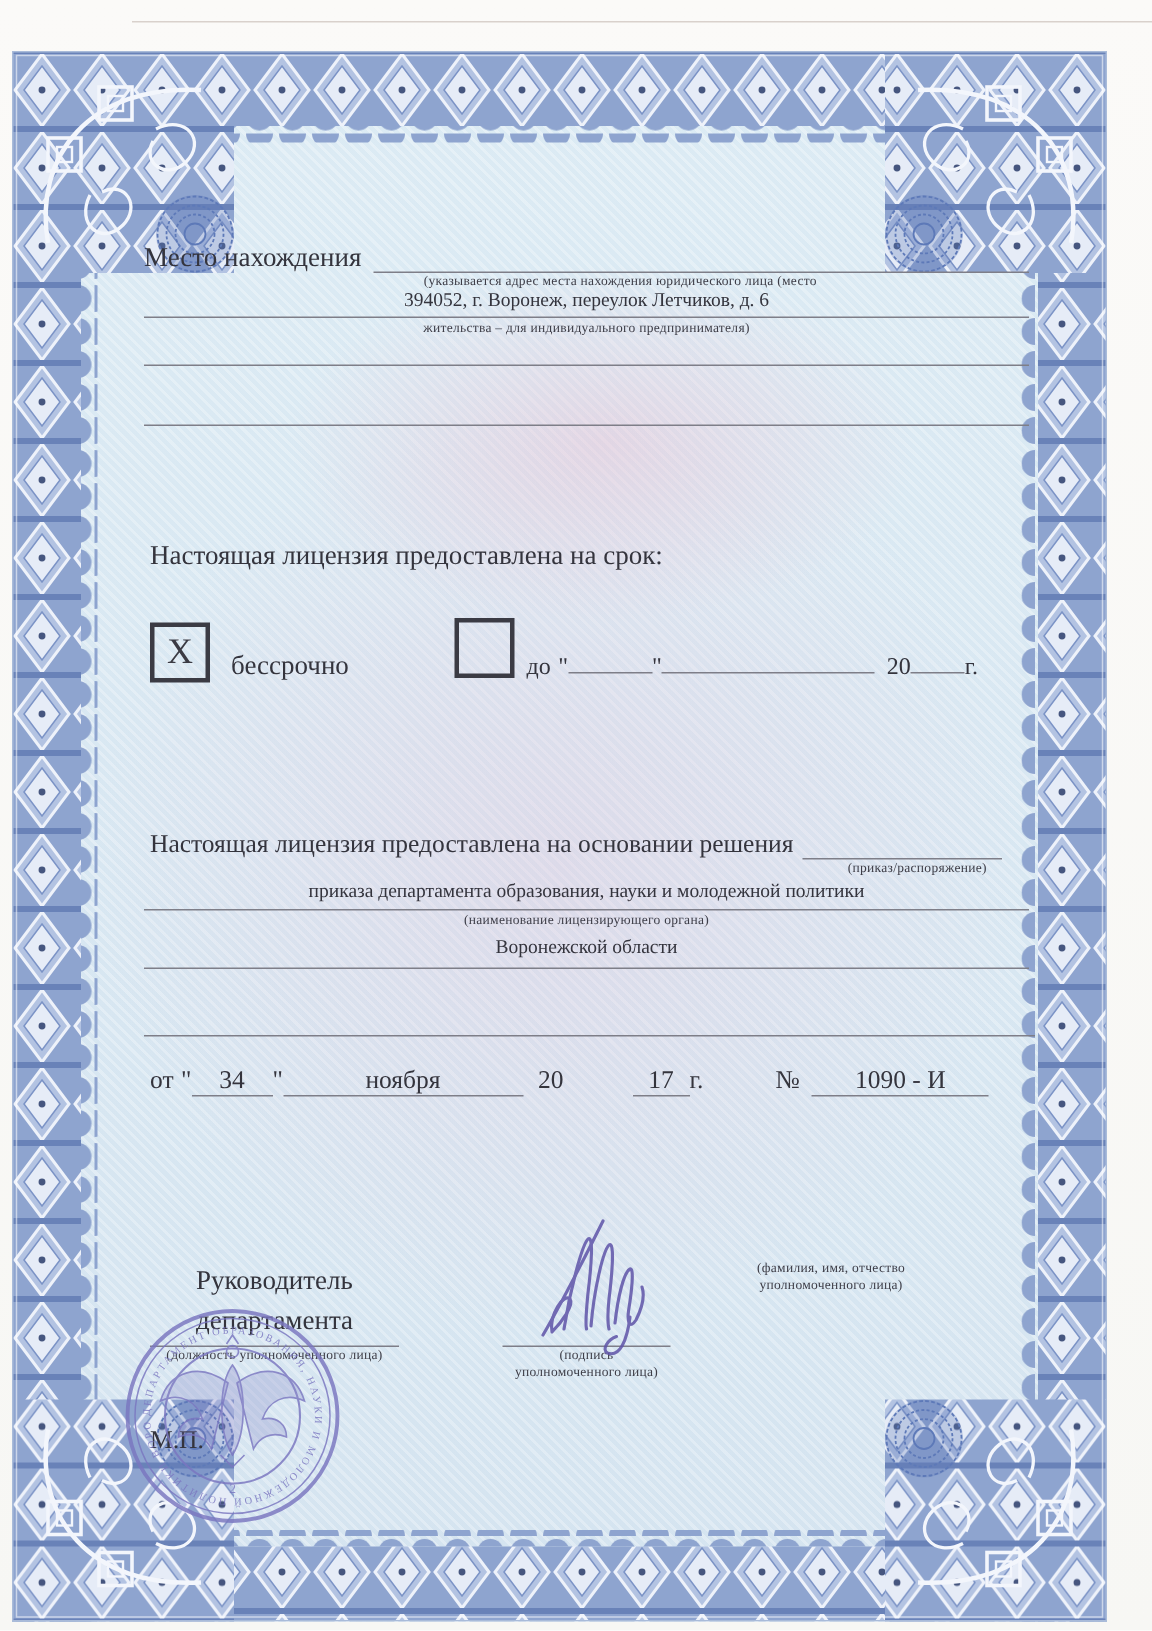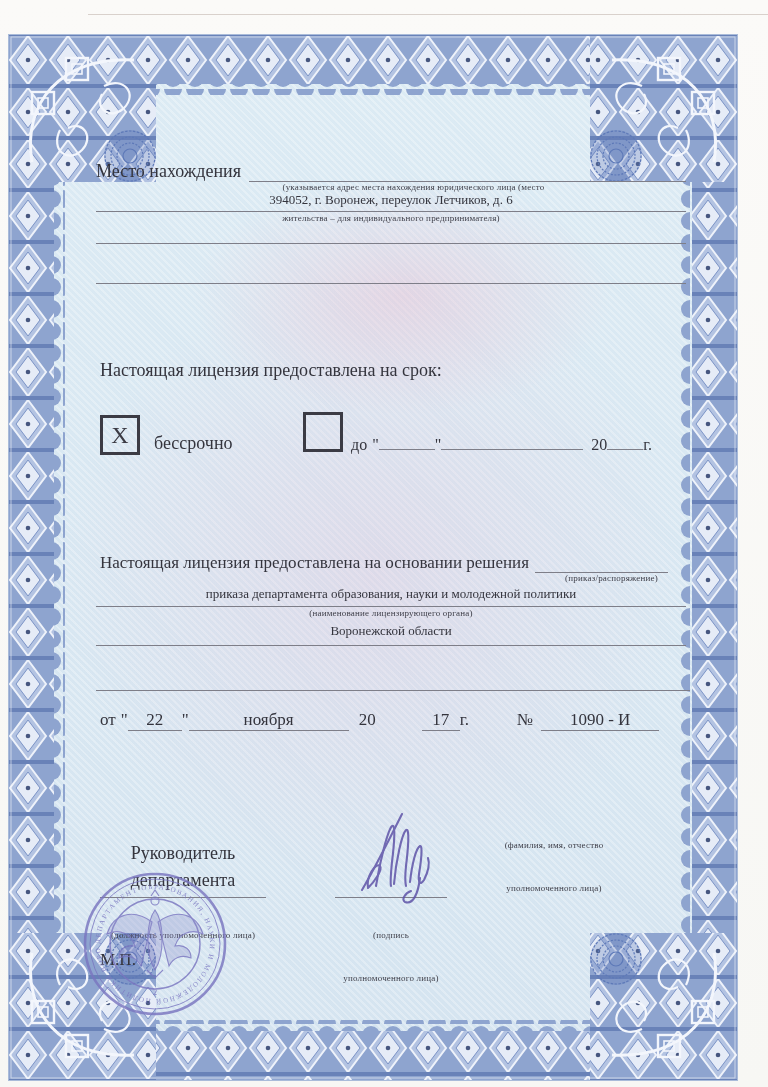--- a/index.html
+++ b/index.html
@@ -27,21 +27,21 @@
   .lbl{font-size:18px;}
   .big{font-size:13px;}
   .fieldrow{display:flex;align-items:flex-end;}
   .fill{flex:1;}
   .center{text-align:center;}
   .cbox{
     width:34px;height:34px;border:3px solid #3b3b44;display:flex;
     align-items:center;justify-content:center;font-size:24px;color:#3b3b44;
   }
   .datecell{display:inline-block;text-align:center;border-bottom:1px solid #7e7e88;}
-  .sigcol{position:absolute;display:flex;flex-direction:column;justify-content:flex-end;gap:32px;}
+  .sigcol{position:absolute;display:flex;flex-direction:column;justify-content:flex-end;}
   .seal-svg{position:absolute;z-index:4;opacity:.82;}
   .sign-svg{position:absolute;z-index:5;}
   .mp{z-index:5;font-size:17px;}
 </style>
 </head>
 <body>
 
 <div class="scan-top-line"></div>
 
 <div class="page">
@@ -150,21 +150,21 @@
       <div class="big center uline" style="padding-bottom:4px;">приказа департамента образования, науки и молодежной политики</div>
       <div class="hint" style="margin:1px auto 0;width:260px;">(наименование лицензирующего органа)</div>
       <div class="big center uline" style="margin-top:4px;padding-bottom:6px;">Воронежской области</div>
     </div>
 
     <div class="abs uline" style="left:88px;top:656px;width:594px;"></div>
 
     <div class="abs" style="left:92px;top:676px;display:flex;align-items:baseline;white-space:nowrap;font-size:17px;">
       <span>от</span>
       <span style="margin-left:5px;">"</span>
-      <span class="datecell" style="width:54px;">22</span>
+      <span class="datecell" style="width:54px;">34</span>
       <span>"</span>
       <span class="datecell" style="width:160px;">ноября</span>
       <span style="margin-left:10px;">20</span>
       <span class="datecell" style="width:38px;margin-left:46px;">17</span>
       <span>г.</span>
       <span style="margin-left:48px;">№</span>
       <span class="datecell" style="width:118px;margin-left:8px;">1090 - И</span>
     </div>
 
 

